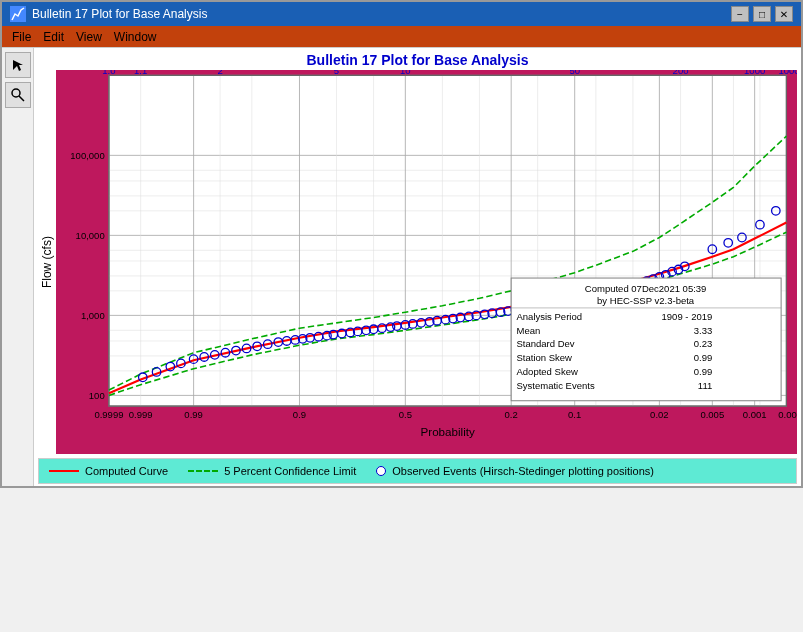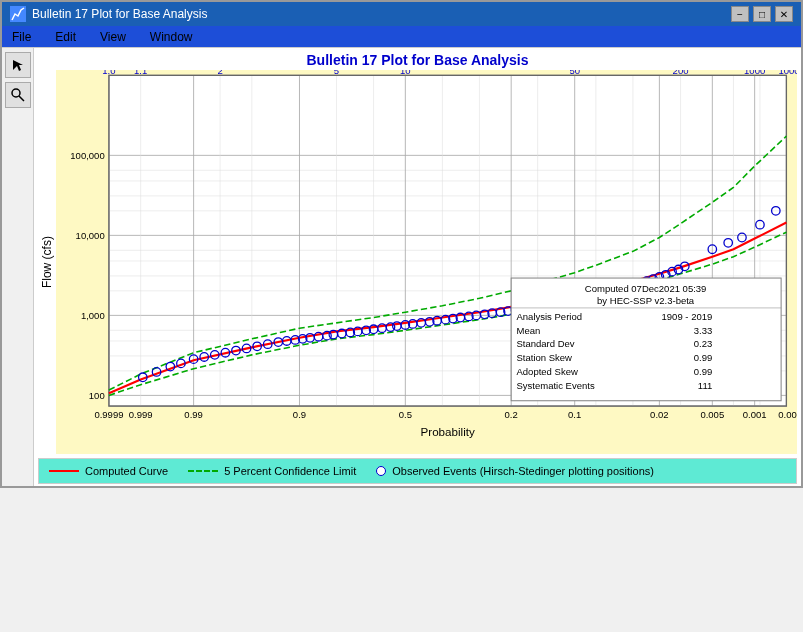--- a/index.html
+++ b/index.html
@@ -45,25 +45,25 @@
       background: #c0c0c0;
       border: 1px solid #888;
       display: flex;
       align-items: center;
       justify-content: center;
       font-size: 10px;
       cursor: pointer;
       color: #000;
     }
     .menu-bar {
-      background: #1d4ed8;
+      background: #c2410c;
       border-bottom: 1px solid #ccc;
       padding: 2px 4px;
       display: flex;
-      gap: 12px;
+      gap: 0;
       height: 22px;
       align-items: center;
       flex-shrink: 0;
     }
     .menu-item {
       padding: 2px 6px;
       cursor: pointer;
       font-size: 12px;
     }
     .content-area {
@@ -125,21 +125,21 @@
       display: flex;
       align-items: center;
       justify-content: center;
       padding: 0 2px;
       color: #000;
       flex-shrink: 0;
     }
     .chart-area {
       flex: 1;
       position: relative;
-      background: #fef9c3;
+      background: #be185d;
     }
     .chart-svg {
       width: 100%;
       height: 100%;
     }
     .legend-area {
       border: 1px solid #ccc;
       padding: 6px 10px;
       margin-top: 4px;
       background: #5eead4;

